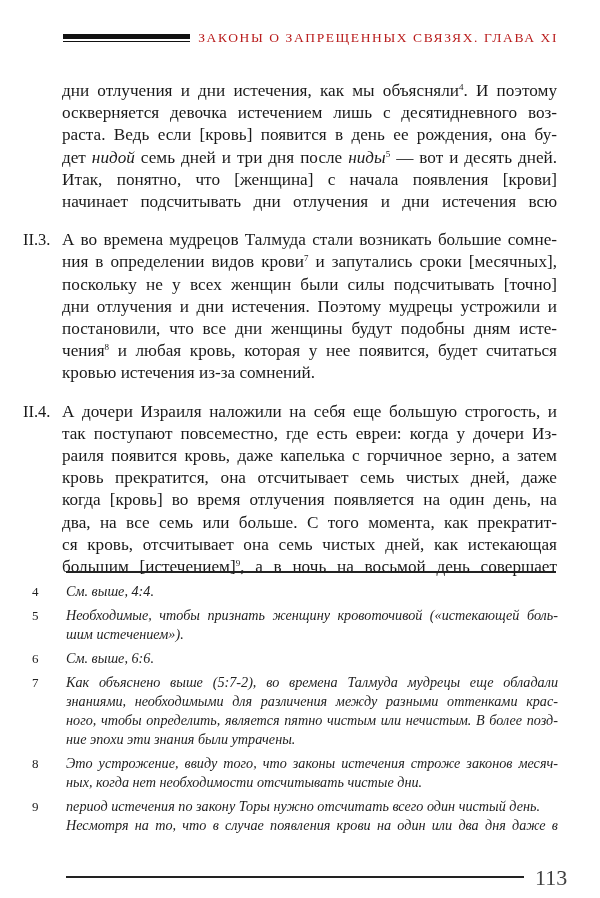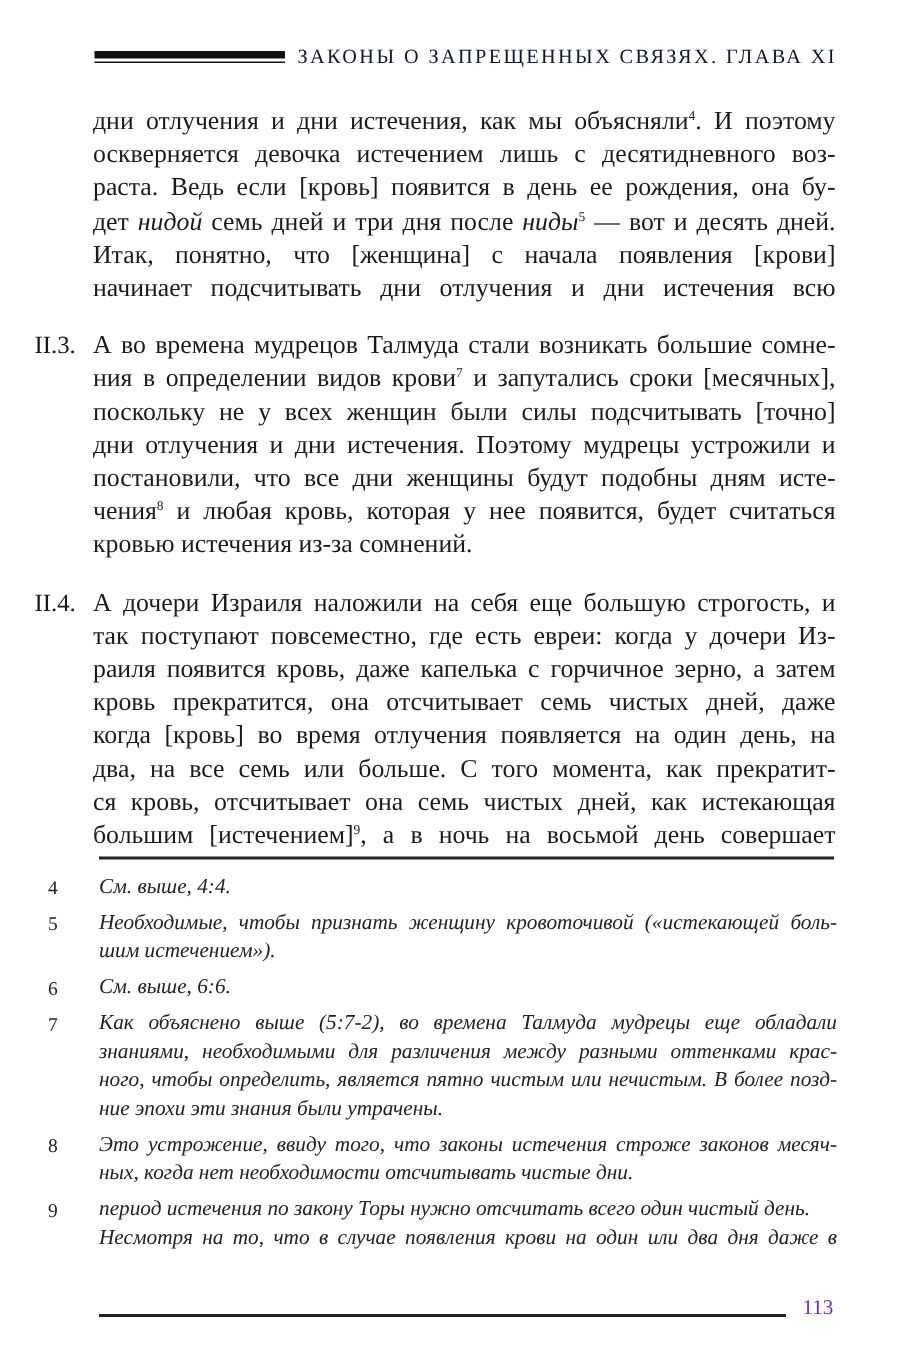--- a/index.html
+++ b/index.html
@@ -9,24 +9,24 @@
     position: relative; overflow: hidden;
   }
   .running-head {
     position: absolute; top: 30px; left: 63px; width: 495px; height: 16px;
     display: flex; align-items: center;
   }
   .head-bar { width: 138px; height: 9px; position: relative; margin-right: 8px; }
   .head-bar .thick { position: absolute; left: 0; top: 0; width: 100%; height: 5px; background: #111; }
   .head-bar .thin { position: absolute; left: 0; top: 7px; width: 100%; height: 1.5px; background: #111; }
   .head-title {
-    font-size: 13.5px; letter-spacing: 1.6px; white-space: nowrap; color: #0f172a;
+    font-size: 13.5px; letter-spacing: 1.6px; white-space: nowrap; color: #b91c1c;
   }
   .body-text {
-    position: absolute; top: 70px; left: 62px; width: 495px;
+    position: absolute; top: 80px; left: 62px; width: 495px;
     font-size: 17.2px; line-height: 22.2px; text-align: justify;
   }
   .para { margin: 0; position: relative; }
   .para + .para { margin-top: 16px; }
   .para .sec-num {
     position: absolute; left: -39px; top: 0; font-size: 16.5px; font-family: Liberation Serif, serif;
   }
   .para .line { display: block; text-align: justify; text-align-last: justify; white-space: nowrap; }
   .para .line.last { text-align-last: left; }
   sup { font-size: 9px; line-height: 0; vertical-align: 6px; }
@@ -38,21 +38,21 @@
     font-size: 14.2px; line-height: 19px; color: #222;
   }
   .fn { position: relative; padding-left: 36px; margin-bottom: 5px; }
   .fn .fn-num { position: absolute; left: 2px; top: 0; font-size: 13px; }
   .fn .line { display: block; white-space: nowrap; text-align: justify; text-align-last: justify; font-style: italic; }
   .fn .line.last { text-align-last: left; }
   .foot-rule {
     position: absolute; top: 876px; left: 66px; width: 458px; height: 1.5px; background: #222;
   }
   .folio {
-    position: absolute; top: 865px; left: 535px; font-size: 14px; color: #6d28d9;
+    position: absolute; top: 865px; left: 535px; font-size: 22px; color: #404040;
   }
 </style>
 </head>
 <body>
 
 <div class="running-head">
   <div class="head-bar">
     <div class="thick"></div>
     <div class="thin"></div>
   </div>

